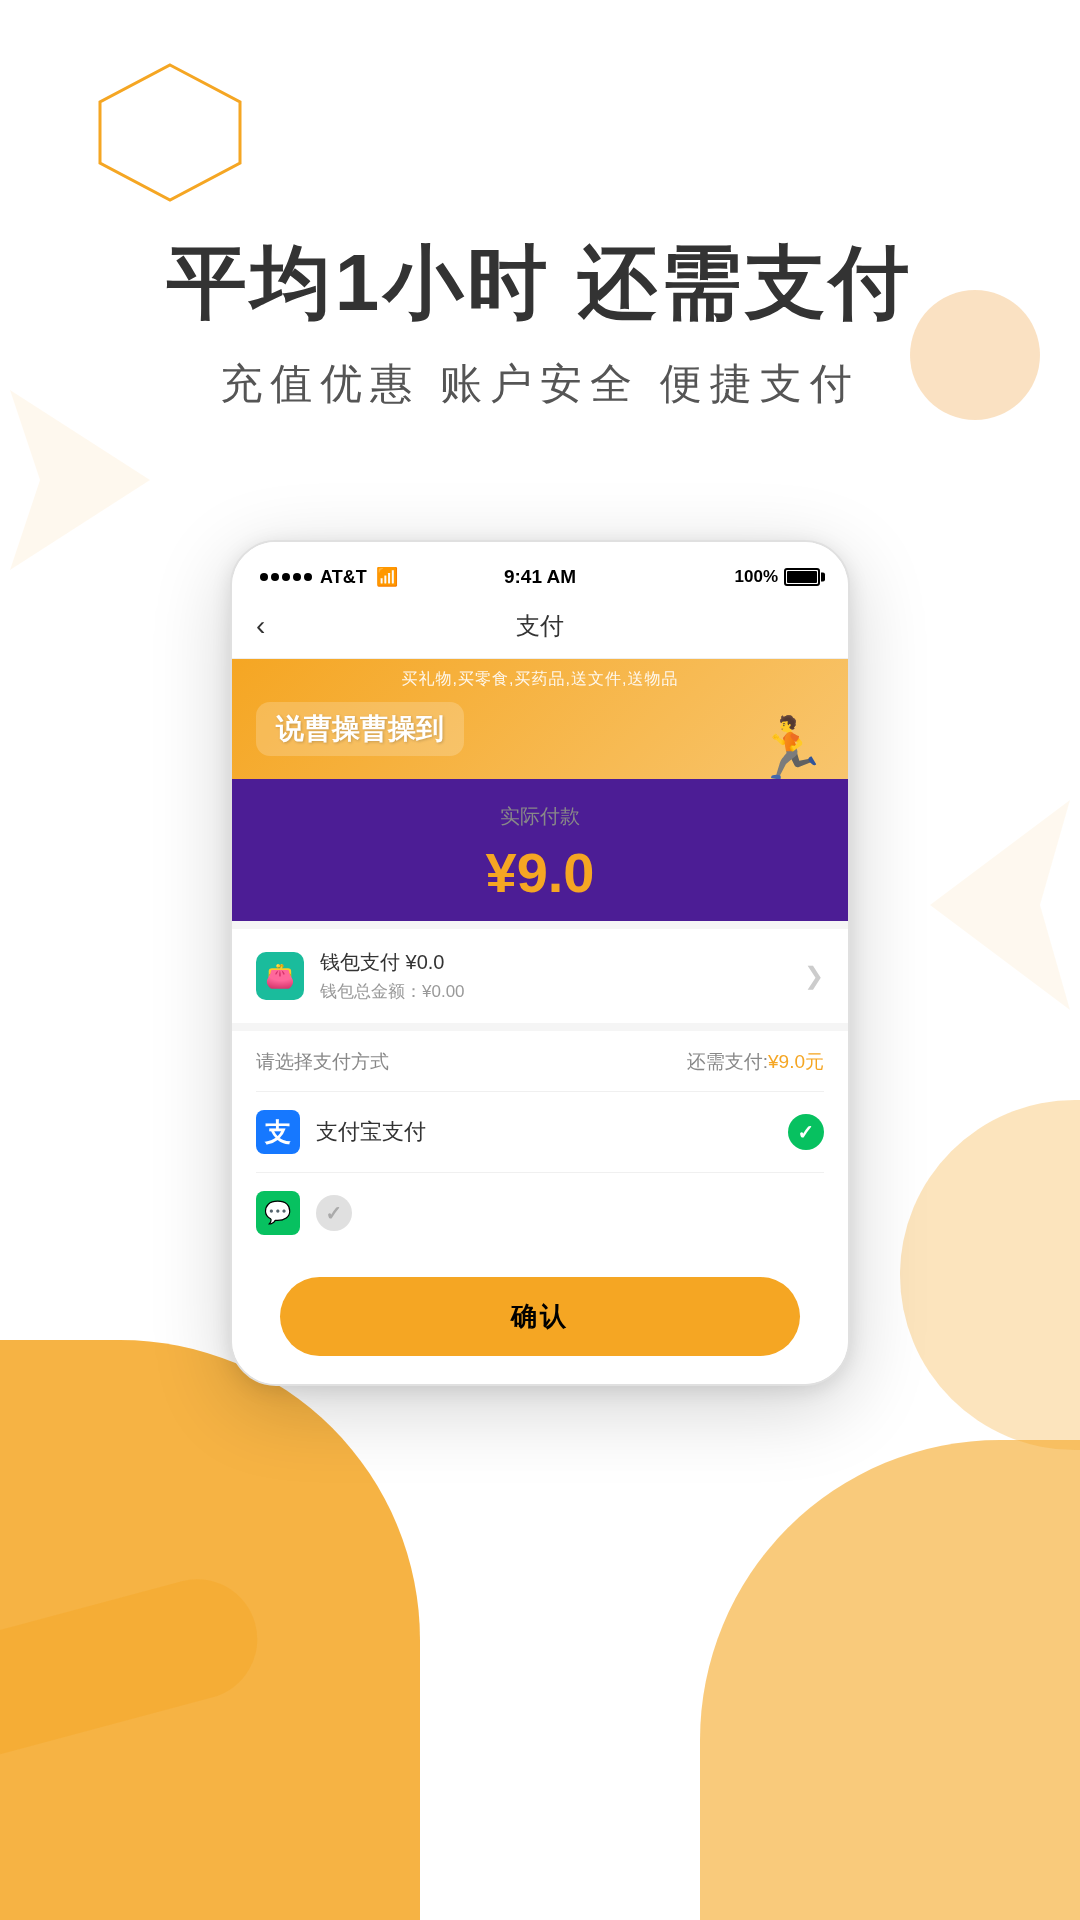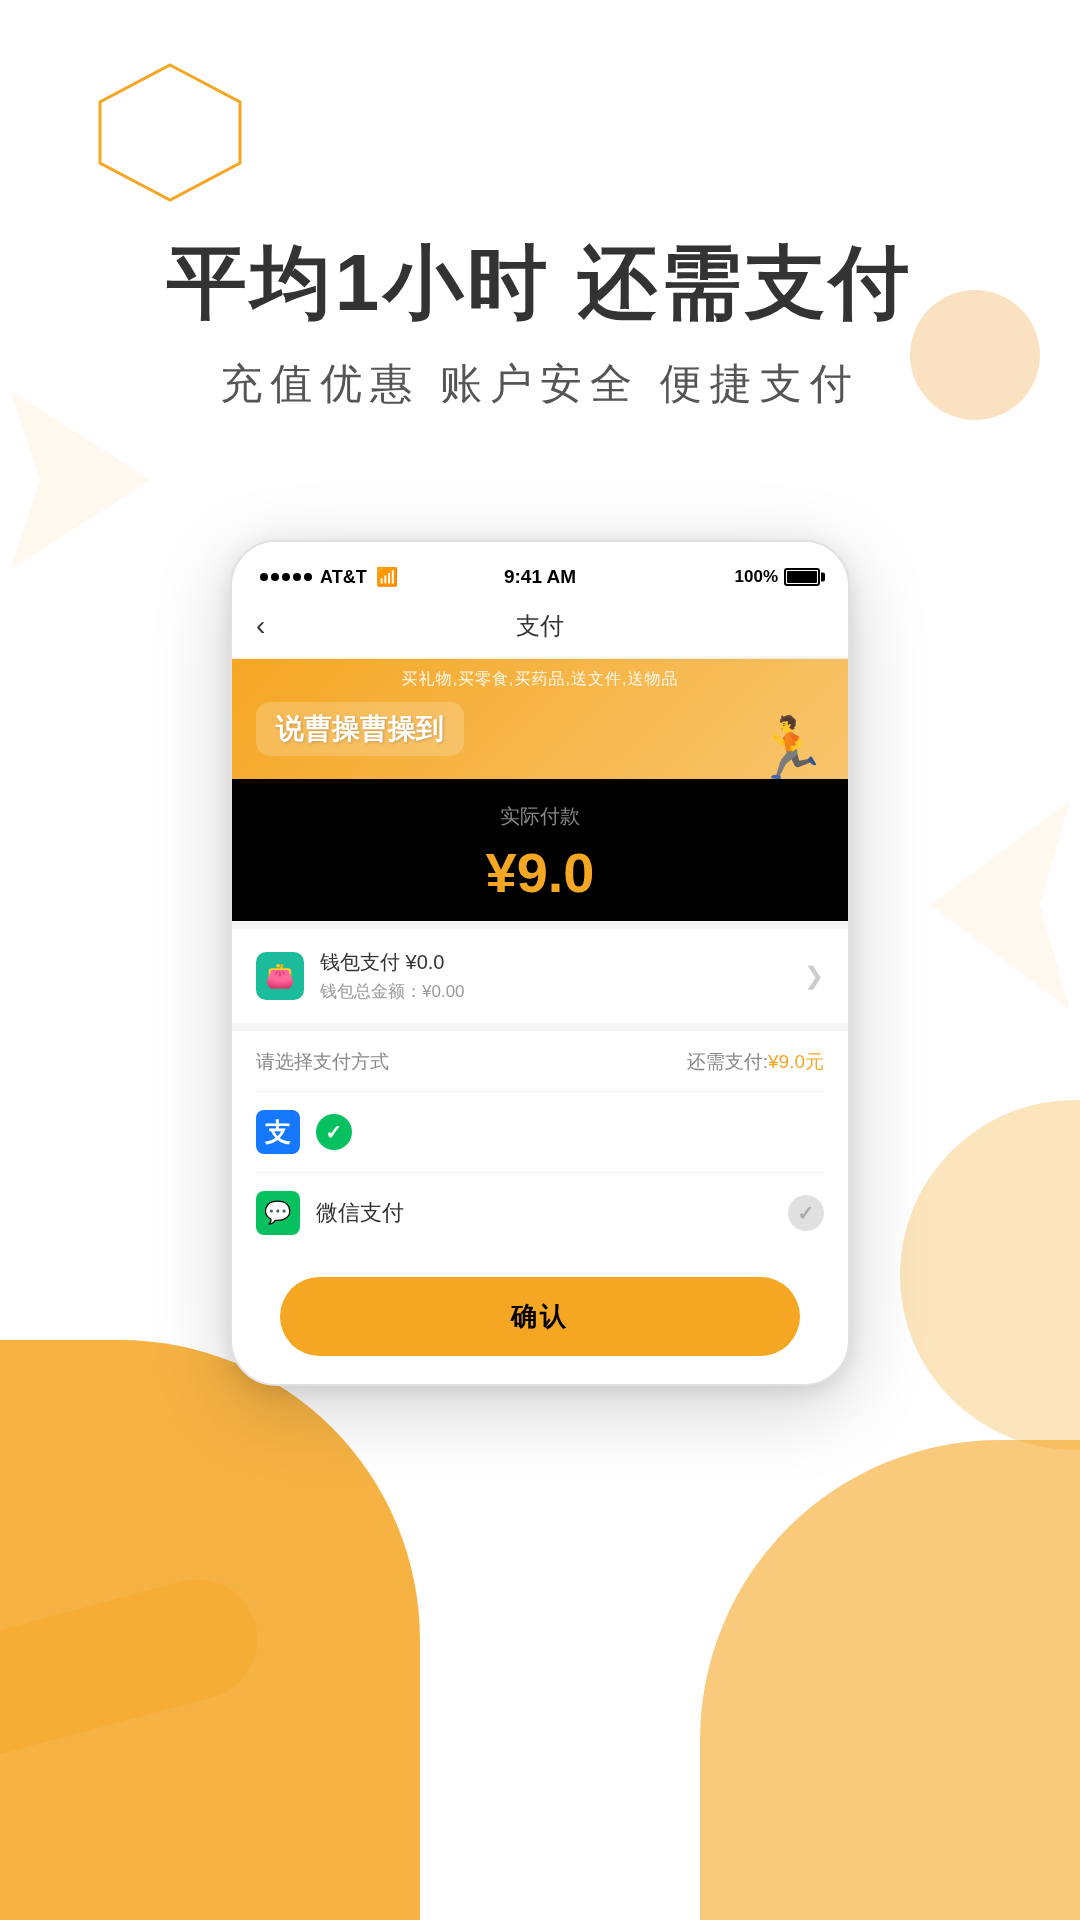--- a/index.html
+++ b/index.html
@@ -231,21 +231,21 @@
     .banner-rider {
       position: absolute;
       right: 20px;
       bottom: 0;
       font-size: 60px;
       line-height: 1;
     }
 
     
     .payment-section {
-      background: #000000;
+      background: #4c1d95;
       padding: 24px 0 16px 0;
       text-align: center;
       border-bottom: 8px solid #f5f5f5;
     }
 
     .payment-label {
       font-size: 20px;
       color: #888888;
       margin-bottom: 10px;
     }
@@ -536,31 +536,31 @@
       <div class="method-header">
         <span class="method-header-left">请选择支付方式</span>
         <span class="method-header-right">还需支付:<span style="color:#F5A623;">¥9.0元</span></span>
       </div>
 
       
       <div class="method-item">
         <div class="method-icon alipay-icon">
           <span class="method-icon-inner">支</span>
         </div>
+        <span class="method-name">支付宝支付</span>
         <div class="check-icon-selected">
           <span class="check-mark">✓</span>
         </div>
       </div>
 
       
       <div class="method-item">
         <div class="method-icon wechat-icon">
           <span class="method-icon-inner" style="font-size:22px;">💬</span>
         </div>
-        <span class="method-name">微信支付</span>
         <div class="check-icon-unselected">
           <span class="check-mark" style="color:#aaa;">✓</span>
         </div>
       </div>
 
       
       <button class="confirm-btn">确认</button>
     </div>
 
   </div>

